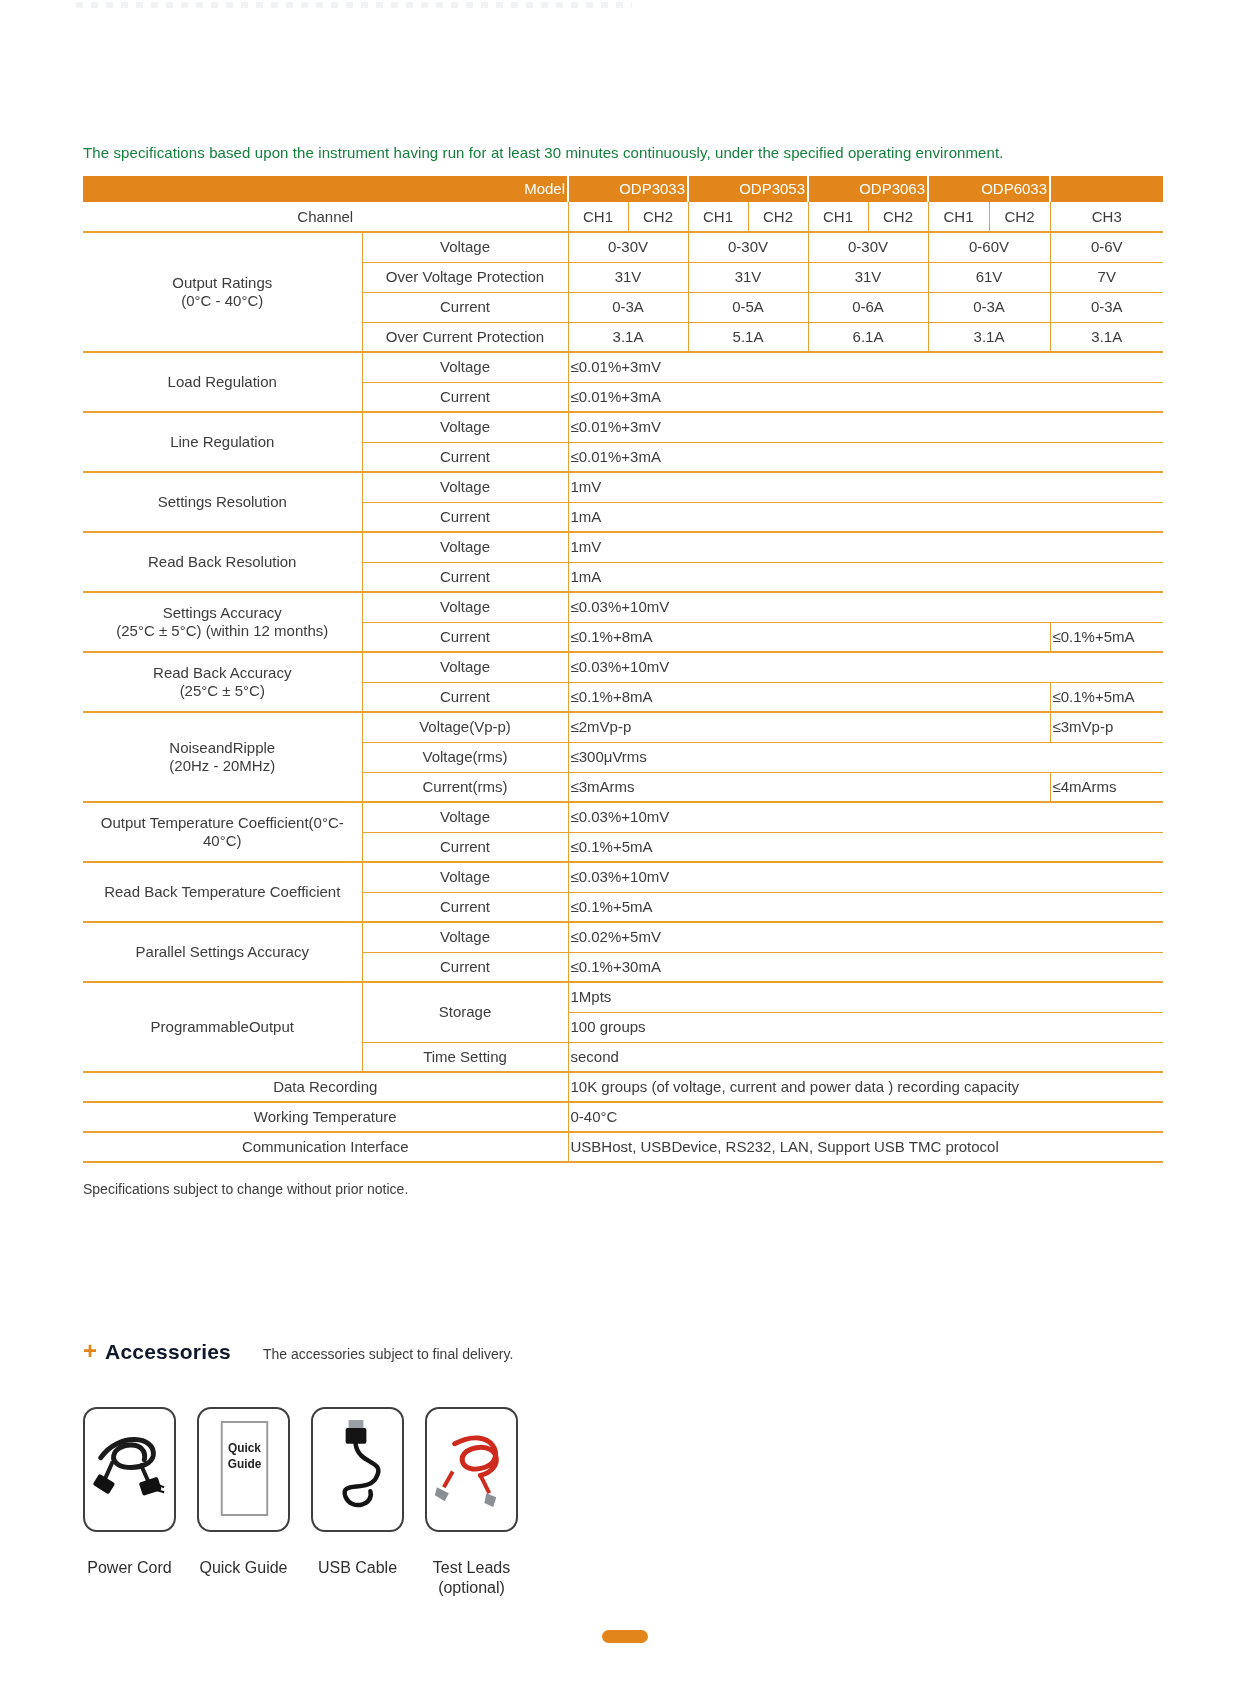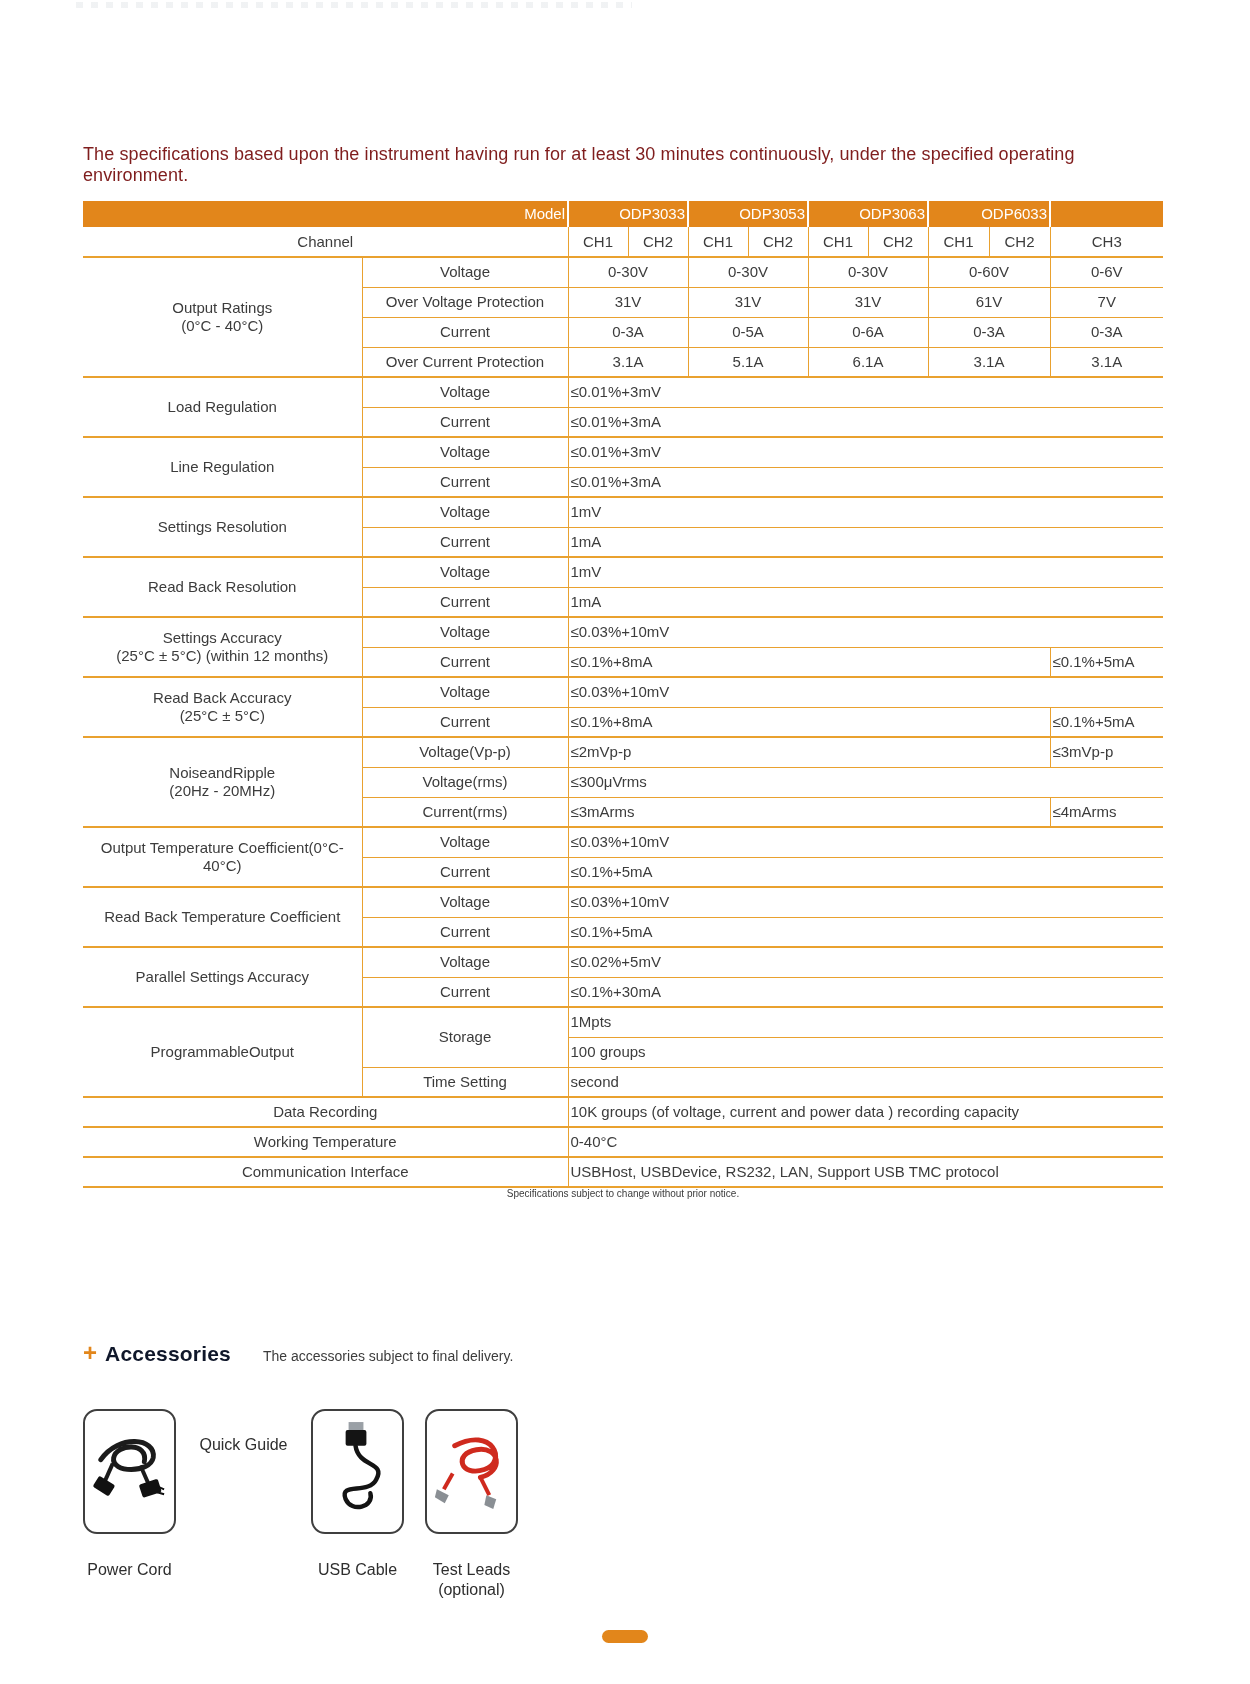--- a/index.html
+++ b/index.html
@@ -11,41 +11,41 @@
   html,body{margin:0;padding:0;}
   body{
     width:1250px;height:1684px;position:relative;background:#ffffff;overflow:hidden;
     font-family:"Liberation Sans",sans-serif;color:var(--text);
   }
   .artifact{
     position:absolute;top:2px;left:76px;width:556px;height:6px;opacity:.45;
     background:repeating-linear-gradient(90deg,#dfe3e6 0 7px,transparent 7px 15px);
   }
   .content{margin-left:83px;width:1080px;padding-top:144px;}
-  .intro{font-size:18px;color:#7f1d1d;letter-spacing:.1px;}
+  .intro{font-size:15px;color:#15803d;letter-spacing:.1px;}
   table.specs{border-collapse:collapse;table-layout:fixed;width:1080px;margin-top:15px;}
   table.specs td{
     padding:0 2px;height:30px;font-size:15px;line-height:1.2;vertical-align:middle;
     color:var(--text);overflow:hidden;
   }
   tr.model-row td{
     background:var(--orange);color:#ffffff;height:26px;text-align:right;font-size:15px;
   }
   tr.model-row td + td{border-left:2px solid #ffffff;}
   tr.channel-row td{height:30px;border-bottom:2px solid var(--line);text-align:center;}
   tr.channel-row td.channel-cell{border-left:1px solid var(--line);}
   td.cat{text-align:center;border-right:1px solid var(--line);white-space:pre-line;}
   td.sub{text-align:center;border-right:1px solid var(--line);}
   td.val{padding-left:8px;border-left:1px solid var(--line);}
   td.val.ctr{text-align:center;padding-left:2px;}
   tr.sec-start td{border-top:2px solid var(--line);}
   tr.body-row:not(.sec-start) td.sub,
   tr.body-row:not(.sec-start) td.val{border-top:1px solid var(--line);}
   table.specs tr:last-child td{border-bottom:2px solid var(--line);}
-  .footnote{font-size:10px;text-align:center;margin-top:0;color:var(--text);}
+  .footnote{font-size:14px;text-align:left;margin-top:18px;color:var(--text);}
   .acc-header{margin-top:140px;display:flex;align-items:baseline;}
   .acc-plus{color:var(--orange);font-size:24px;font-weight:bold;margin-right:8px;}
   .acc-title{font-size:21px;font-weight:bold;color:#0f172a;letter-spacing:.2px;}
   .acc-subtitle{font-size:14px;margin-left:32px;color:var(--text);}
   .acc-row{display:flex;gap:21px;margin-top:42px;}
   .acc-item{display:flex;flex-direction:column;align-items:center;width:93px;}
   .acc-card{
     width:93px;height:125px;border:2px solid #3f3f3f;border-radius:14px;background:#fff;
     overflow:hidden;display:flex;align-items:center;justify-content:center;
   }
@@ -283,20 +283,27 @@
           <path d="M56 54 L64 72" stroke="#1b1b1b" stroke-width="4"></path>
           <rect x="56" y="70" width="20" height="14" rx="2" fill="#111" transform="rotate(-18 66 77)"></rect>
           <path d="M73 75 l7 3 M73 81 l7 2" stroke="#111" stroke-width="2"></path>
         </svg>
       </div>
       <div class="acc-label">Power Cord</div>
     </div>
 
 
     <div class="acc-item">
+      <div class="acc-card">
+        <svg viewBox="0 0 90 120">
+          <rect x="23" y="12" width="46" height="94" fill="#ffffff" stroke="#9a9a9a" stroke-width="2"></rect>
+          <text x="46" y="42" font-size="12" font-weight="bold" fill="#222" text-anchor="middle" font-family="Liberation Sans, sans-serif">Quick</text>
+          <text x="46" y="58" font-size="12" font-weight="bold" fill="#222" text-anchor="middle" font-family="Liberation Sans, sans-serif">Guide</text>
+        </svg>
+      </div>
       <div class="acc-label">Quick Guide</div>
     </div>
 
     <div class="acc-item">
       <div class="acc-card">
         <svg viewBox="0 0 90 120">
           <rect x="36" y="10" width="15" height="9" fill="#9aa0a6"></rect>
           <rect x="33" y="18" width="21" height="16" rx="2" fill="#141414"></rect>
           <path d="M43 34 C 46 56, 74 50, 64 68 C 56 84, 26 70, 33 88 C 39 102, 62 96, 58 82" fill="none" stroke="#141414" stroke-width="4.5" stroke-linecap="round"></path>
         </svg>

